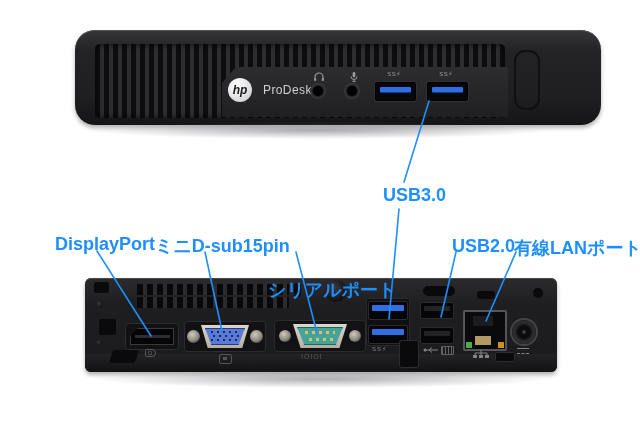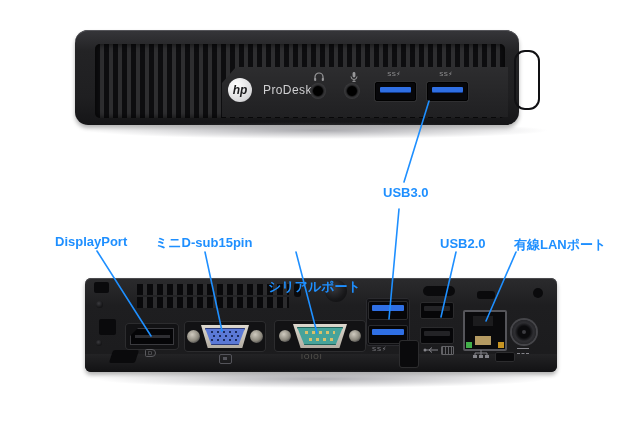--- a/index.html
+++ b/index.html
@@ -1,26 +1,26 @@
 <!DOCTYPE html>
 <html><head>
 <meta charset="utf-8">
 <style>
   html,body{margin:0;padding:0;}
   .stage{position:relative;width:640px;height:426px;background:#ffffff;overflow:hidden;
          font-family:"Liberation Sans","DejaVu Sans",sans-serif;}
 
   
   .abs{position:absolute;}
-  .callout{position:absolute;font-size:13px;font-weight:bold;color:#1e8fff;white-space:nowrap;}
+  .callout{position:absolute;font-size:18px;font-weight:bold;color:#1e8fff;white-space:nowrap;}
 
   
-  .front-body{position:absolute;left:75px;top:30px;width:444px;height:95px;
+  .front-body{position:absolute;left:75px;top:30px;width:526px;height:95px;
     background:linear-gradient(180deg,#36363a 0%,#232325 22%,#1f1f21 70%,#151517 100%);
-    border-radius:13px;box-shadow:inset 0 1px 0 #55555a,0 3px 4px rgba(0,0,0,.30);}
+    border-radius:20px;box-shadow:inset 0 1px 0 #55555a,0 3px 4px rgba(0,0,0,.30);}
   .front-ribs{position:absolute;left:20px;top:14px;width:410px;height:74px;border-radius:5px;
     background:repeating-linear-gradient(90deg,#0d0d0f 0 5px,#2e2e30 5px 9px);
     box-shadow:inset 0 0 6px rgba(0,0,0,.8);}
   .front-band{position:absolute;left:147px;top:37px;width:286px;height:50px;
     background:linear-gradient(180deg,#2d2d2f,#202022);
     clip-path:polygon(14px 0,100% 0,100% 100%,0 100%,0 16px);}
   .hp-logo{position:absolute;left:6px;top:11px;width:24px;height:24px;border-radius:50%;
     background:radial-gradient(circle at 35% 30%,#ffffff,#d9d9db 70%,#a9a9ab);
     display:flex;align-items:center;justify-content:center;
     font-style:italic;font-weight:bold;font-size:12px;color:#1b1b1d;}
@@ -192,21 +192,21 @@
       <div class="abs" style="left:10px;top:10px;width:4px;height:4px;border-radius:50%;background:#3c3c40;"></div>
     </div>
     <div class="abs" style="left:432px;top:70px;width:12px;height:4px;border-top:1px solid #84848a;border-bottom:1px dashed #84848a;"></div>
   </div>
   <div class="shadow-strip" style="left:95px;top:370px;width:452px;height:18px;"></div>
 
   <div class="callout" style="left:383px;top:185px;">USB3.0</div>
   <div class="callout" style="left:55px;top:234px;">DisplayPort</div>
   <div class="callout" style="left:155px;top:234px;text-align:center;">ミニD-sub15pin</div>
   <div class="callout" style="left:268px;top:234px;margin-top:44px;">シリアルポート</div>
-  <div class="callout" style="left:440px;top:236px;">USB2.0</div>
+  <div class="callout" style="left:452px;top:236px;">USB2.0</div>
   <div class="callout" style="left:514px;top:236px;">有線LANポート</div>
 
   <svg class="abs" style="left:0;top:0;width:640px;height:426px;pointer-events:none;" viewBox="0 0 640 426">
     <line x1="429" y1="101" x2="404" y2="182" stroke-width="1.6" stroke-linecap="round" stroke="#1e8fff"></line>
     <line x1="399" y1="209" x2="389" y2="319" stroke-width="1.6" stroke-linecap="round" stroke="#1e8fff"></line>
     <line x1="97" y1="251" x2="151" y2="336" stroke-width="1.6" stroke-linecap="round" stroke="#1e8fff"></line>
     <line x1="205" y1="252" x2="222" y2="331" stroke-width="1.6" stroke-linecap="round" stroke="#1e8fff"></line>
     <line x1="296" y1="252" x2="317" y2="333" stroke-width="1.6" stroke-linecap="round" stroke="#1e8fff"></line>
     <line x1="456" y1="252" x2="441" y2="317" stroke-width="1.6" stroke-linecap="round" stroke="#1e8fff"></line>
     <line x1="516" y1="252" x2="486" y2="321" stroke-width="1.6" stroke-linecap="round" stroke="#1e8fff"></line>

